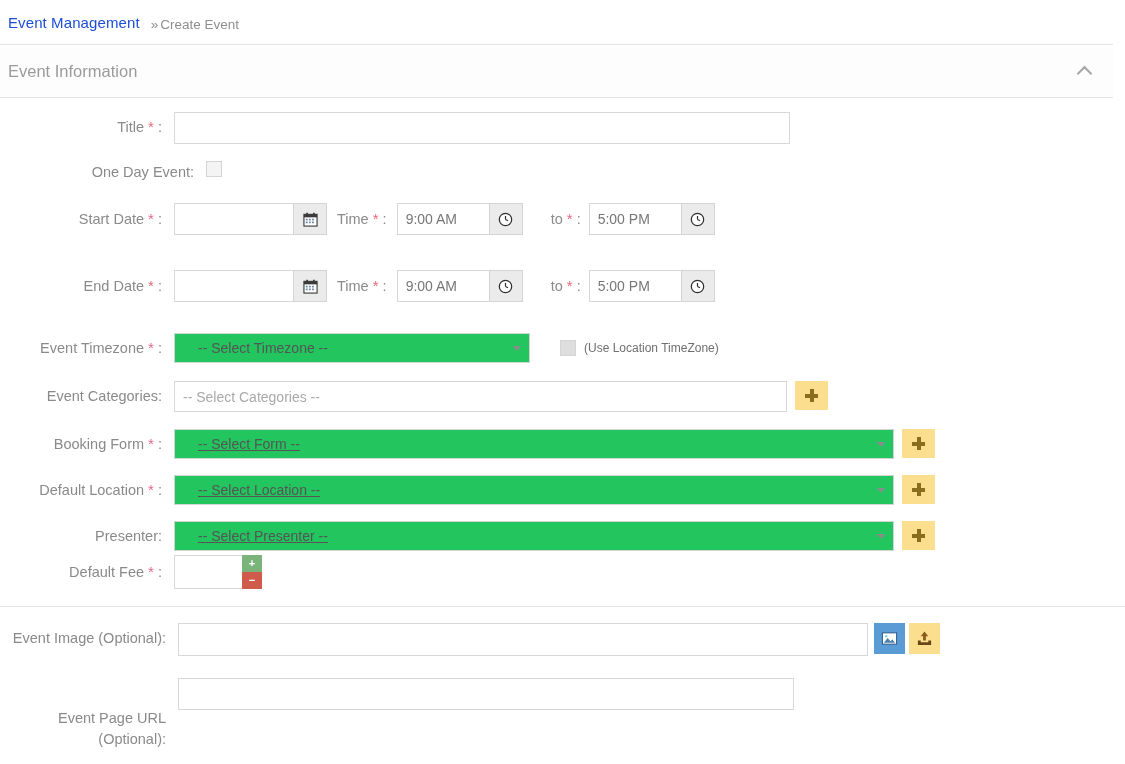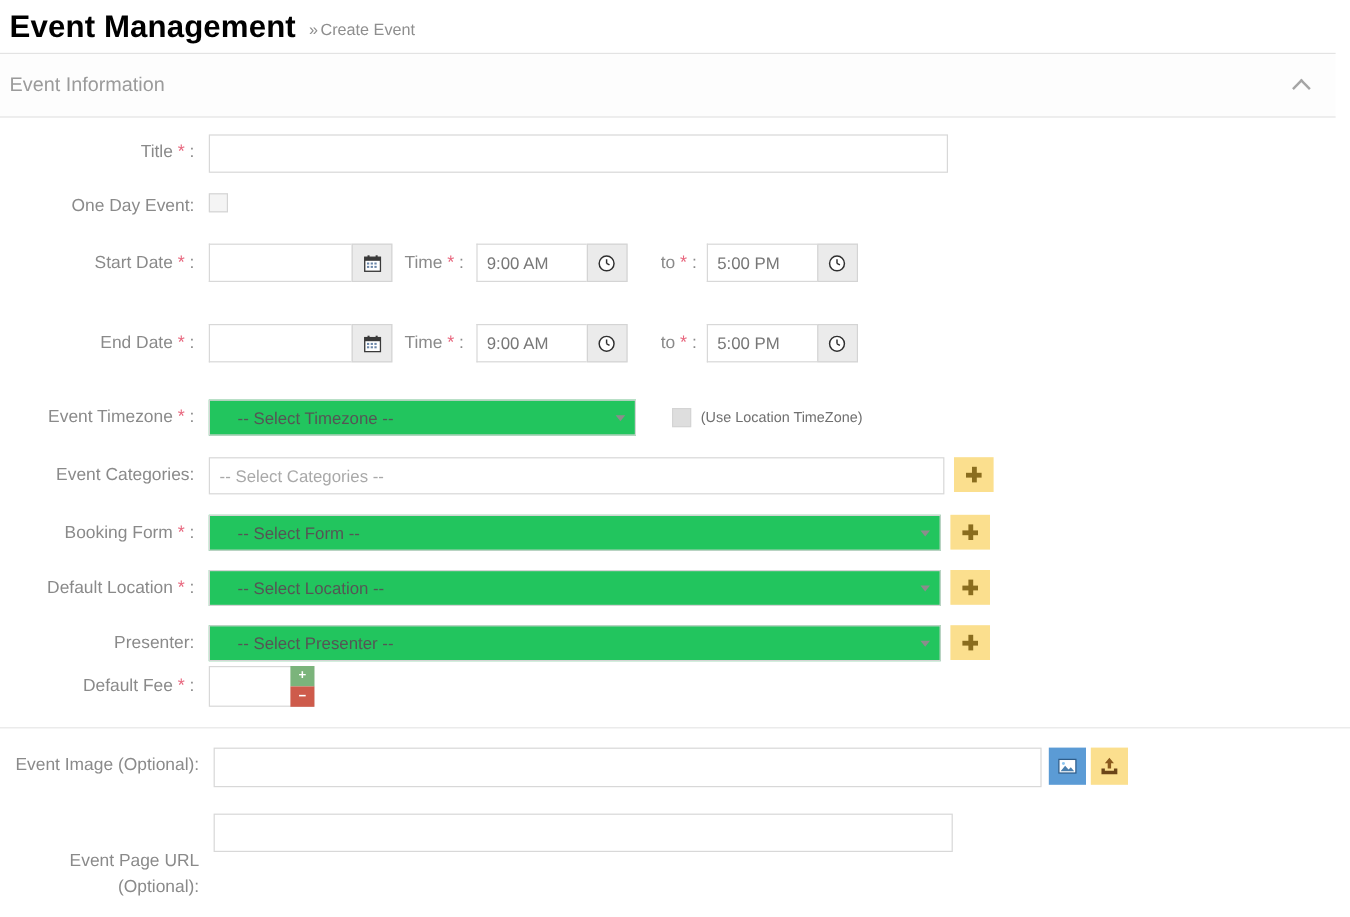--- a/index.html
+++ b/index.html
@@ -14,23 +14,23 @@
   
   .page-header {
     height: 45px;
     display: flex;
     align-items: center;
     padding-left: 8px;
     border-bottom: 1px solid #e3e3e3;
     width: 1113px;
   }
   .page-title {
-    font-size: 26px;
-    color: #000000;
-    font-weight: 700;
+    font-size: 15px;
+    color: #1d4ed8;
+    font-weight: 400;
     letter-spacing: 0.1px;
   }
   .breadcrumb {
     font-size: 13.5px;
     color: #8e8e8e;
     margin-left: 11px;
     padding-top: 5px;
   }
   .breadcrumb .chev { margin-right: 2px; }
 
@@ -152,21 +152,21 @@
     content: "";
     position: absolute;
     right: 9px; top: 13px;
     width: 0; height: 0;
     border-left: 4.5px solid transparent;
     border-right: 4.5px solid transparent;
     border-top: 5px solid #8c8c8c;
     pointer-events: none;
   }
   .sel-tz { width: 356px; }
-  .sel-wide { width: 610px; }
+  .sel-wide { width: 720px; text-decoration: underline; }
 
   .cat-input { width: 613px; height: 31px; }
 
   
   .btn-add {
     width: 33px; height: 29px;
     background: #fbdf8e;
     border: none;
     display: flex;
     align-items: center;
@@ -242,21 +242,21 @@
 <div class="form-body">
 
   <div class="row" style="margin-bottom:17px;">
     <div class="label"><span>Title</span> <span class="req">*</span> <span>:</span></div>
     <div class="fields">
       <input class="txt title-input" value="" style="">
     </div>
   </div>
 
   <div class="row" style="margin-bottom:22px;">
-    <div class="label" style="padding-top:2px;">One Day Event:</div>
+    <div class="label" style="padding-top:2px;margin-left:32px;">One Day Event:</div>
     <div class="fields">
       <span class="checkbox"></span>
     </div>
   </div>
 
   <div class="row" style="margin-bottom:35px;">
     <div class="label" style="padding-top:7px;"><span>Start Date</span> <span class="req">*</span> <span>:</span></div>
     <div class="fields">
       <div class="grp">
         <input class="txt date-input" value="" style="">

